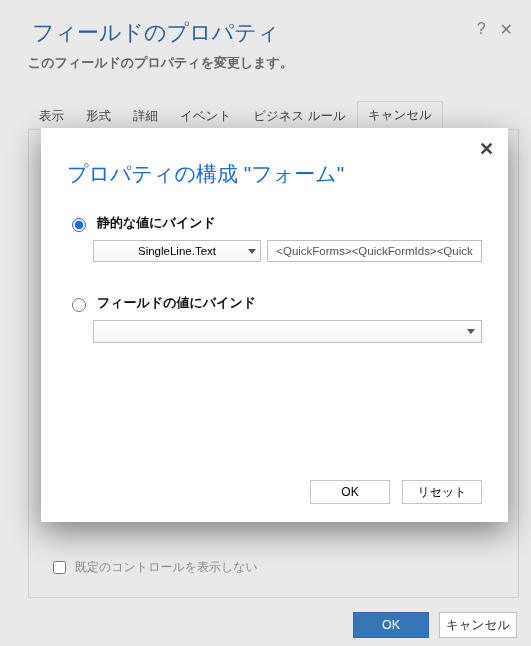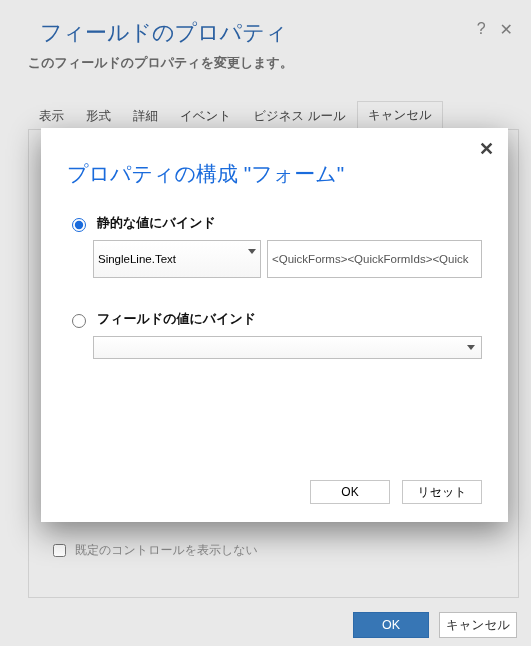--- a/index.html
+++ b/index.html
@@ -18,21 +18,21 @@
   }
   .title-row {
     display: flex;
     align-items: flex-start;
     justify-content: space-between;
   }
   .page-title {
     font-size: 22px;
     color: #2a5fa0;
     font-weight: 400;
-    margin: 0 0 6px 12px;
+    margin: 0 0 6px 4px;
   }
   .page-title-controls {
     display: flex; gap: 14px;
     color: #7a7a7a;
     font-size: 16px;
     padding-right: 6px;
     padding-top: 2px;
   }
   .subtitle {
     color: #666; font-size: 13px;
@@ -62,21 +62,21 @@
   }
   .tab-body {
     border: 1px solid #cfcfcf;
     border-top: none;
     height: 468px;
     position: relative;
     padding: 14px;
   }
   .checkbox-row {
     position: absolute;
-    left: 20px; bottom: 37px;
+    left: 20px; bottom: 20px;
     display: flex; align-items: center;
     gap: 6px;
     color: #888; font-size: 12px;
   }
   .checkbox-row input { width: 13px; height: 13px; }
   .footer {
     display: flex; justify-content: flex-end;
     gap: 10px;
     padding-top: 14px;
     padding-right: 2px;
@@ -129,26 +129,27 @@
   }
   .option-header input[type=radio]{
     width: 14px; height: 14px;
     accent-color: #1a6bdc;
   }
   .option-body {
     padding-left: 26px;
     display: flex; gap: 6px;
   }
   .combo, .text-in {
-    height: 38px;
+    height: 22px;
     border: 1px solid #bfbfbf;
     background: #fff;
     font-size: 11.5px;
     font-family: inherit;
     padding: 0 4px;
+    text-align: center;
   }
   .combo {
     width: 168px;
     appearance: none;
     background: linear-gradient(#fff,#f6f6f6);
     position: relative;
   }
   .combo-wrap {
     position: relative;
     display: inline-block;

